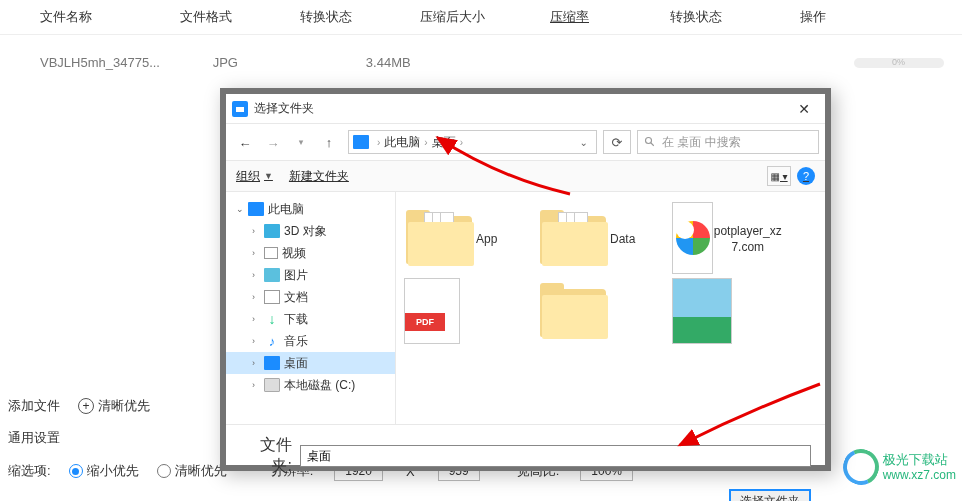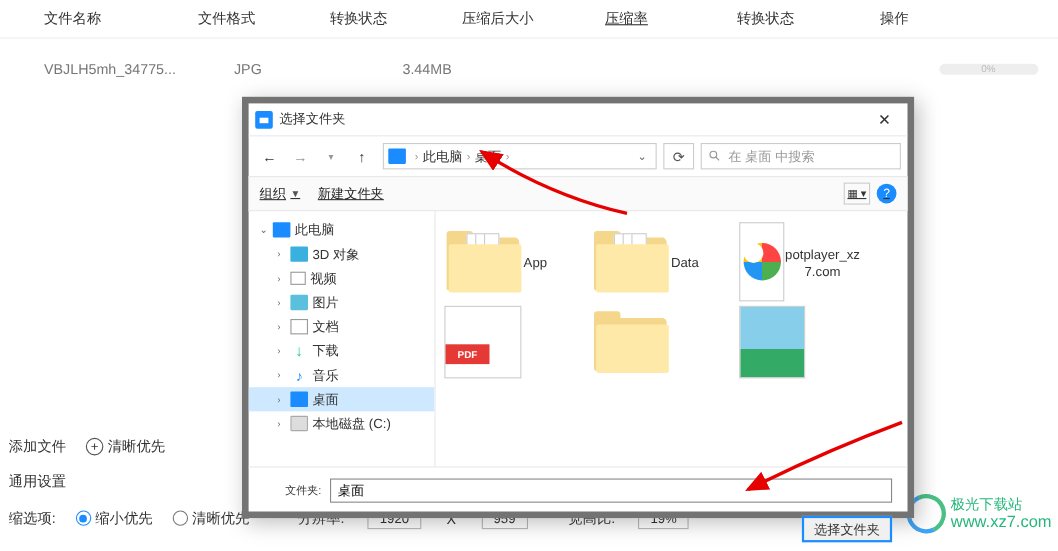--- a/index.html
+++ b/index.html
@@ -82,28 +82,28 @@
 .folder-tab { position: absolute; width: 24px; height: 10px; background: #f5d78b; border-radius: 3px 3px 0 0; top: 2px; left: 2px; }
 .folder-front { position: absolute; width: 66px; height: 44px; background: #ffe9a8; border-radius: 2px; top: 14px; left: 4px; }
 .folder-doc { position: absolute; width: 14px; height: 18px; background: #fff; border: 1px solid #ccc; top: 4px; }
 .folder-doc.d1 { left: 20px; } .folder-doc.d2 { left: 28px; } .folder-doc.d3 { left: 36px; }
 .file-item .file-label { font-size: 12px; text-align: center; line-height: 1.3; max-width: 110px; word-break: break-all; }
 
 
 .thumb-doc { width: 60px; height: 72px; background: #fff; border: 1px solid #ccc; position: relative; margin-bottom: 4px; display: flex; align-items: center; justify-content: center; }
 .thumb-doc .ring { width: 34px; height: 34px; border-radius: 50%; background: conic-gradient(#f44 0 90deg,#4caf50 90deg 180deg,#2196f3 180deg 270deg,#ffc107 270deg 360deg); }
 .thumb-doc .ring::after { content: ""; position: absolute; width: 18px; height: 18px; background: #fff; border-radius: 50%; }
-.thumb-pdf { width: 70px; height: 66px; background: #fff; border: 1px solid #ccc; position: relative; margin-bottom: 4px; }
+.thumb-pdf { width: 56px; height: 66px; background: #fff; border: 1px solid #ccc; position: relative; margin-bottom: 4px; }
 .thumb-pdf .badge { position: absolute; bottom: 12px; left: 0; width: 40px; height: 18px; background: #e53935; color: #fff; font-size: 9px; font-weight: bold; display: flex; align-items: center; justify-content: center; }
 .thumb-img { width: 60px; height: 66px; border: 1px solid #ccc; background: linear-gradient(180deg,#87ceeb 60%,#3a6 60%); margin-bottom: 4px; }
 
 
 .dialog-bottom { padding: 10px 14px; border-top: 1px solid #e8e8e8; }
 .path-row { display: flex; align-items: center; margin-bottom: 12px; }
-.path-label { width: 52px; text-align: right; margin-right: 8px; font-size: 10px; }
+.path-label { width: 52px; text-align: right; margin-right: 8px; font-size: 16px; }
 .path-input { flex: 1; border: 1px solid #888; height: 22px; padding: 0 6px; font-size: 12px; }
 .btn-row { display: flex; justify-content: flex-end; gap: 8px; }
 .dlg-btn { min-width: 82px; height: 24px; border: 1px solid #aaa; background: #f0f0f0; font-size: 12px; cursor: pointer; display: flex; align-items: center; justify-content: center; }
 .dlg-btn.primary { border: 2px solid #1b8cff; }
 
 
 .bottom-settings { position: absolute; left: 0; bottom: 0; width: 100%; padding: 10px 8px 6px; font-size: 13px; color: #333; }
 .settings-row { display: flex; align-items: center; margin-bottom: 14px; gap: 18px; }
 .plus-icon { width: 16px; height: 16px; border: 1.5px solid #555; border-radius: 50%; display: inline-flex; align-items: center; justify-content: center; margin-right: 4px; font-size: 12px; line-height: 1; }
 .radio { width: 14px; height: 14px; border: 1.5px solid #777; border-radius: 50%; display: inline-flex; align-items: center; justify-content: center; margin-right: 4px; }
@@ -112,21 +112,21 @@
 .opt { display: flex; align-items: center; cursor: pointer; }
 .dim-box { border: 1px solid #bbb; padding: 2px 10px; font-size: 12px; margin: 0 3px; }
 .dim-sep { margin: 0 2px; }
 
 
 .watermark { position: absolute; right: 6px; bottom: 16px; display: flex; align-items: center; gap: 4px; opacity: 0.85; }
 .wm-logo { width: 36px; height: 36px; position: relative; }
 .wm-logo .arc1 { position: absolute; width: 36px; height: 36px; border: 4px solid transparent; border-top-color: #2bb673; border-right-color: #2bb673; border-radius: 50%; transform: rotate(20deg); }
 .wm-logo .arc2 { position: absolute; width: 36px; height: 36px; border: 4px solid transparent; border-bottom-color: #2196f3; border-left-color: #2196f3; border-radius: 50%; transform: rotate(20deg); }
 .wm-text { font-size: 13px; color: #0a6; line-height: 1.2; }
-.wm-url { font-size: 15px; color: #0a6; }
+.wm-url { font-size: 12px; color: #0a6; }
 
 
 .arrow { position: absolute; pointer-events: none; }
 </style>
 </head>
 <body>
 
 <div class="table-header">
   <div class="col col-name">文件名称</div>
   <div class="col col-format">文件格式</div>
@@ -169,21 +169,21 @@
     </span>
     <span class="opt">
       <span class="radio"></span>
       <span>清晰优先</span>
     </span>
     <span style="margin-left:26px">分辨率:</span>
     <span class="dim-box">1920</span>
     <span class="dim-sep">X</span>
     <span class="dim-box">959</span>
     <span style="margin-left:16px">宽高比:</span>
-    <span class="dim-box">19%</span>
+    <span class="dim-box">100%</span>
   </div>
 </div>
 
 <div class="watermark">
   <div class="wm-logo">
     <div class="arc1"></div>
       <div class="arc2"></div>
   </div>
   <div>
     <div class="wm-text">极光下载站</div>

